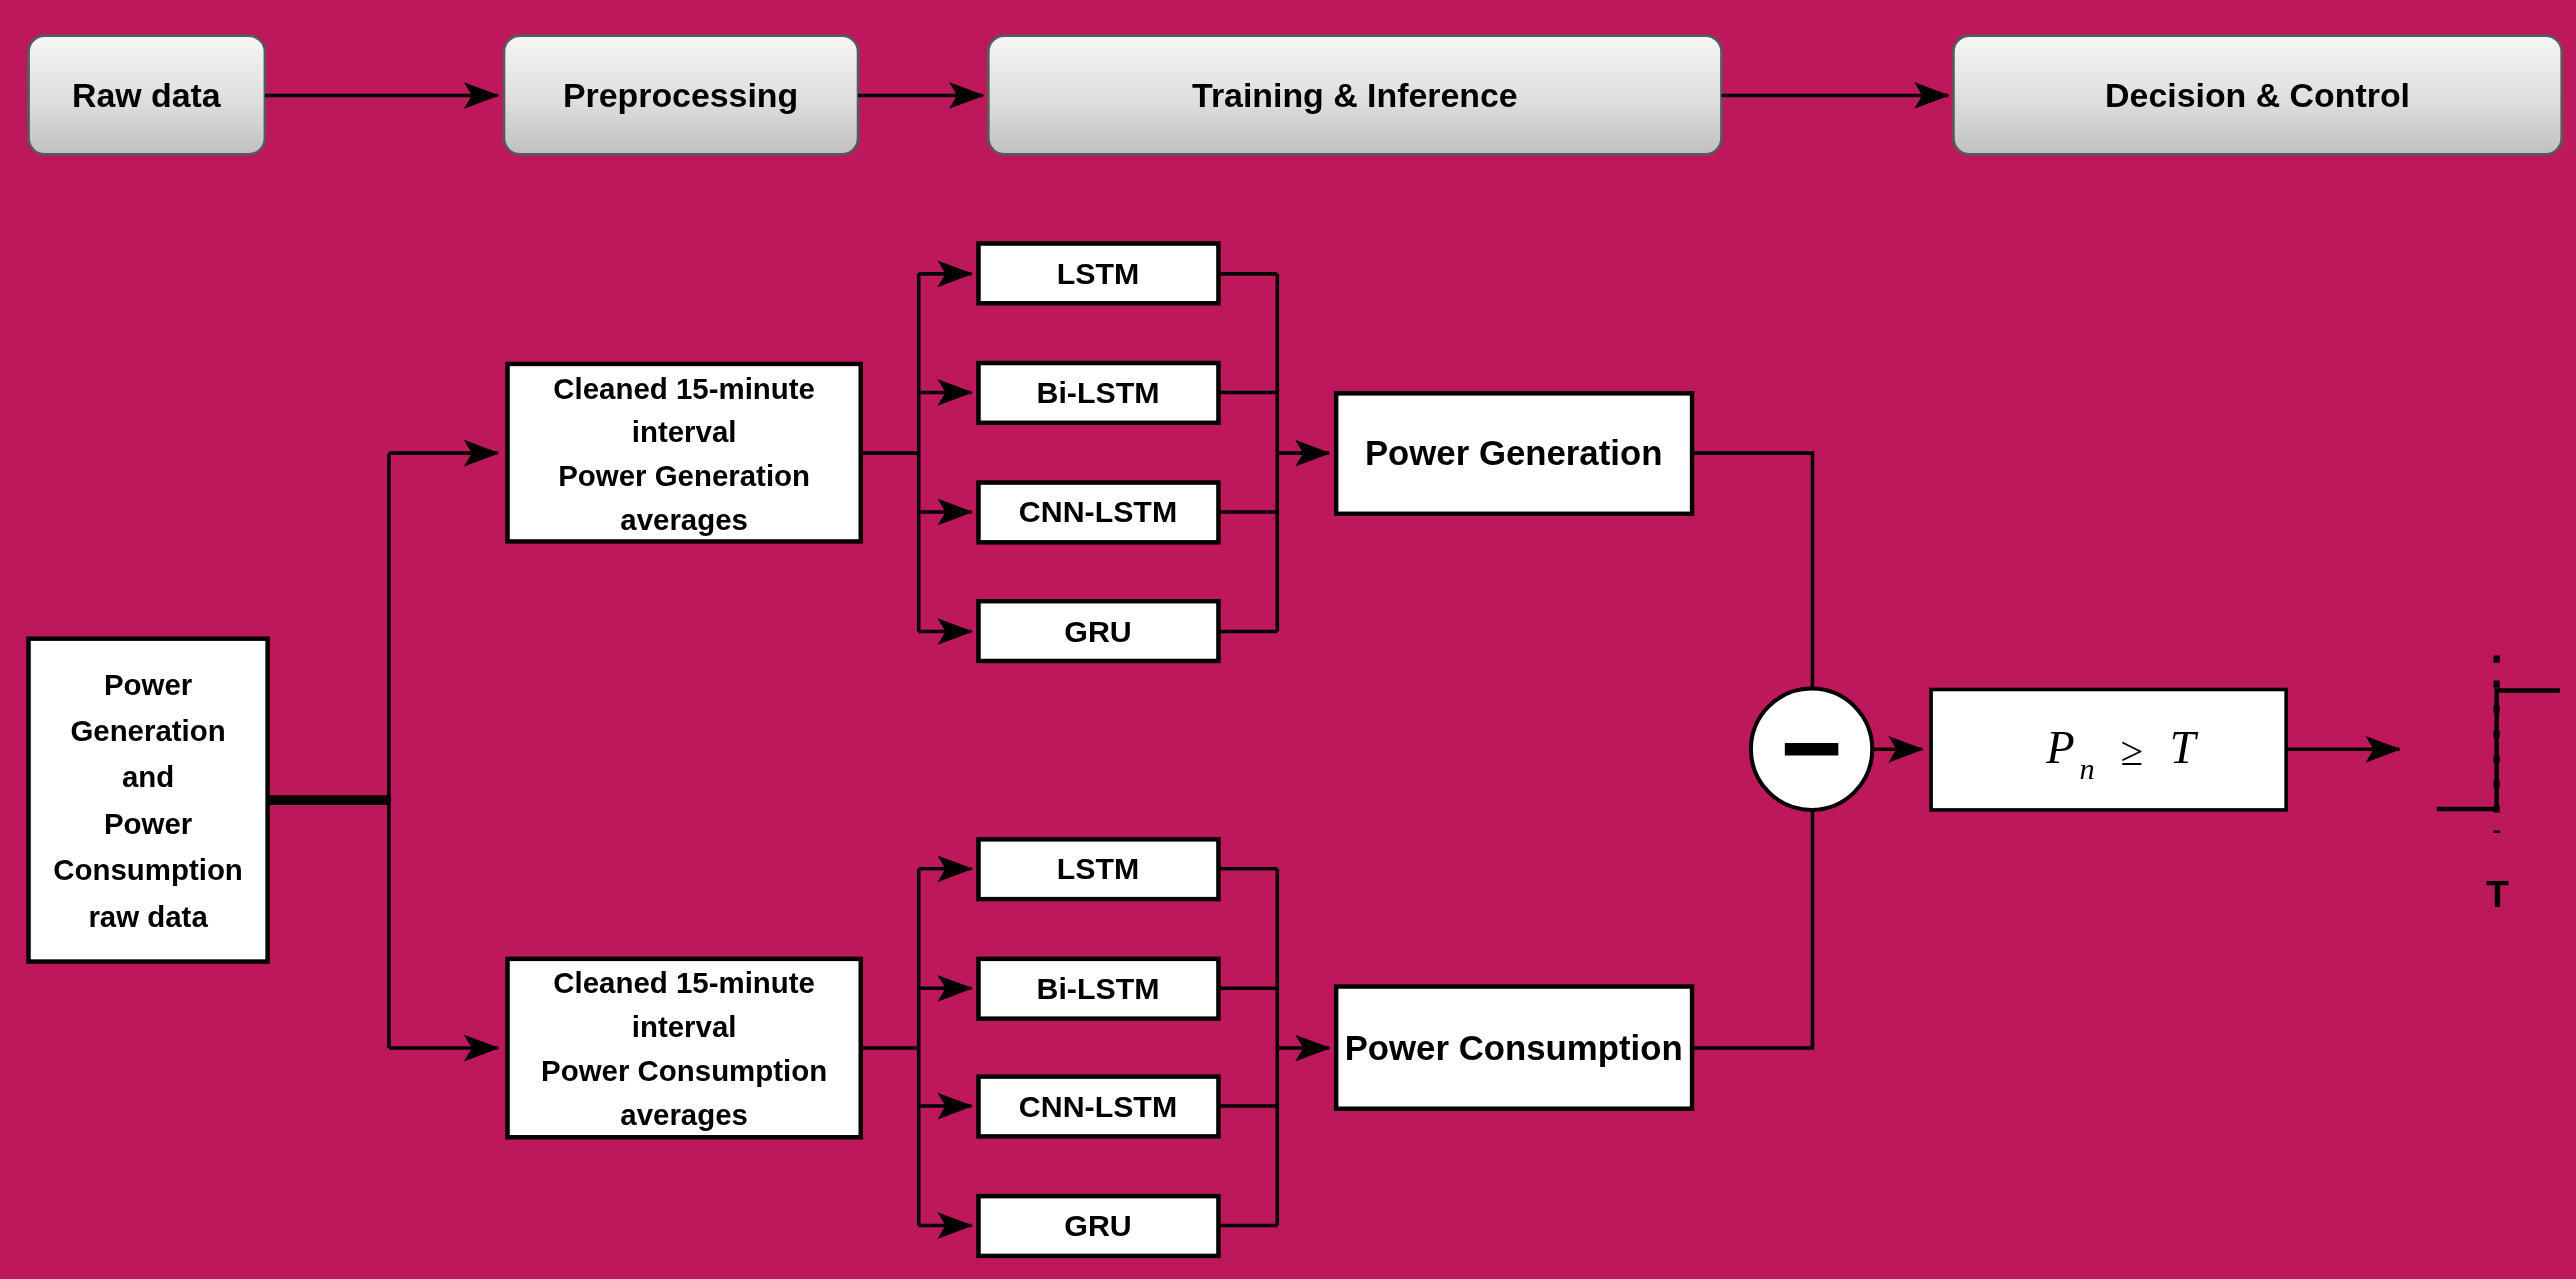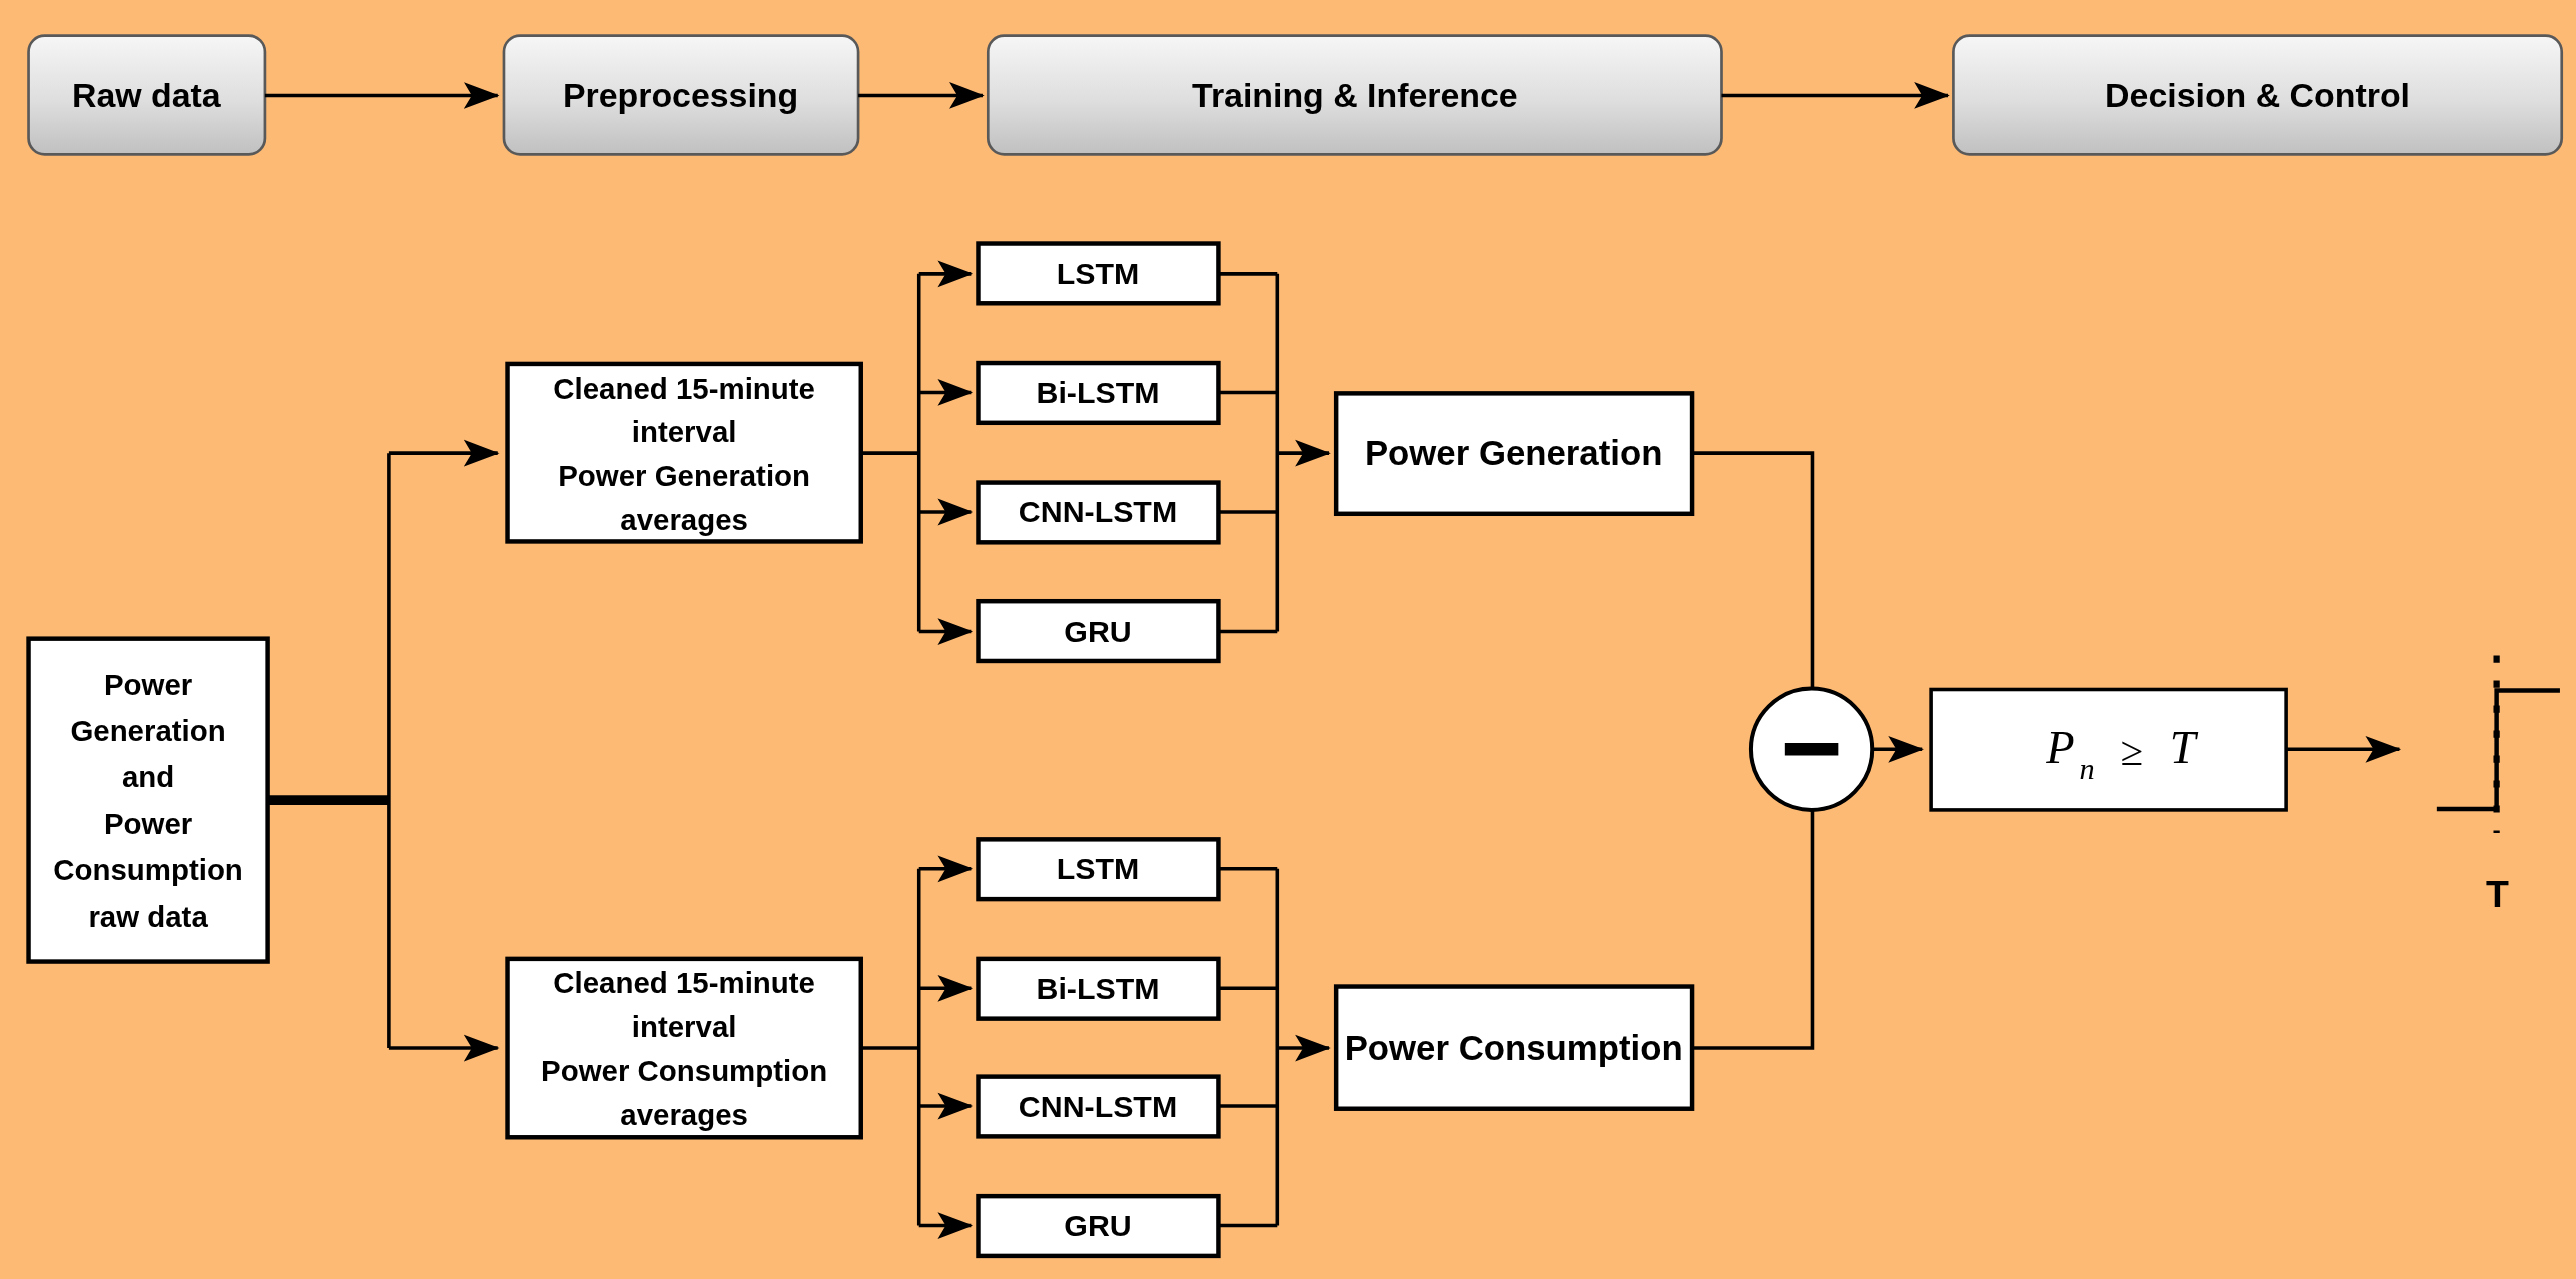--- a/index.html
+++ b/index.html
@@ -1,16 +1,16 @@
 <!DOCTYPE html>
 <html style="font-size:14.3px"><head>
 <meta charset="utf-8">
 <style>
   html,body{margin:0;padding:0;background:#ffffff;}
-  .page{width:2576px;height:1280px;background:#fdba74;position:relative;overflow:hidden;}
+  .page{width:2576px;height:1280px;background:#be185d;position:relative;overflow:hidden;}
   svg{display:block;}
   text{font-family:"Liberation Sans","DejaVu Sans",sans-serif;fill:#000000;}
   .stage-label{font-size:38px;font-weight:bold;}
   .block-label{font-size:33px;font-weight:bold;}
   .model-label{font-size:34px;font-weight:bold;}
   .result-label{font-size:39px;font-weight:bold;}
   .axis-label{font-size:42px;font-weight:bold;}
   .math{font-family:"Liberation Serif","DejaVu Serif",serif;font-style:italic;}
   .math-main{font-size:52px;}
   .math-sub{font-size:34px;}

